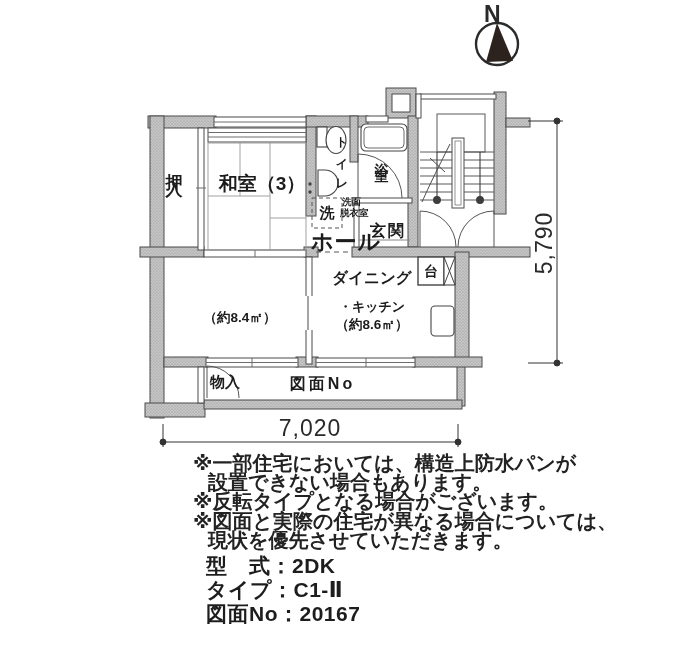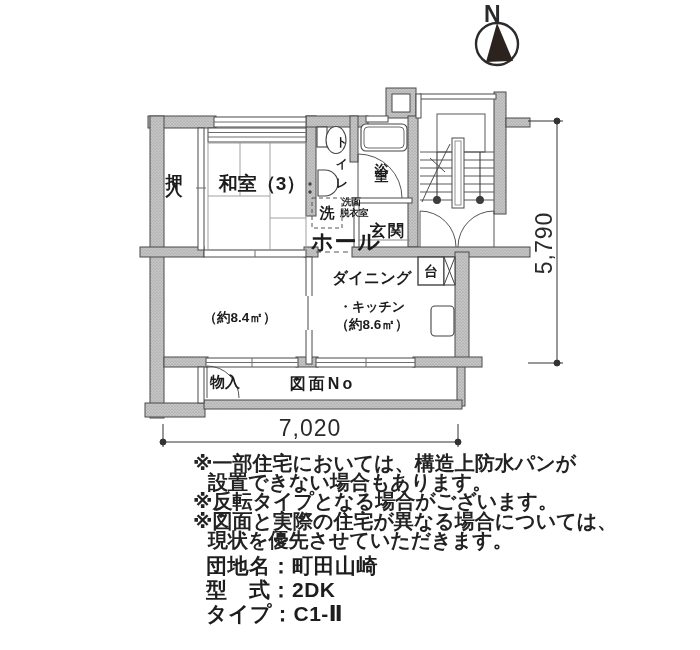--- a/index.html
+++ b/index.html
@@ -190,18 +190,18 @@
 
   <div id="notes">
     <div>※一部住宅においては、構造上防水パンが</div>
     <div class="indent">設置できない場合もあります。</div>
     <div>※反転タイプとなる場合がございます。</div>
     <div>※図面と実際の住宅が異なる場合については、</div>
     <div class="indent">現状を優先させていただきます。</div>
   </div>
 
   <div id="info">
-    <div>団地名：町田山崎</div>
     <div>型　式：2DK</div>
     <div>タイプ：C1-Ⅱ</div>
+    <div>図面No：20167</div>
   </div>
 
 </div>
 
 </body></html>

